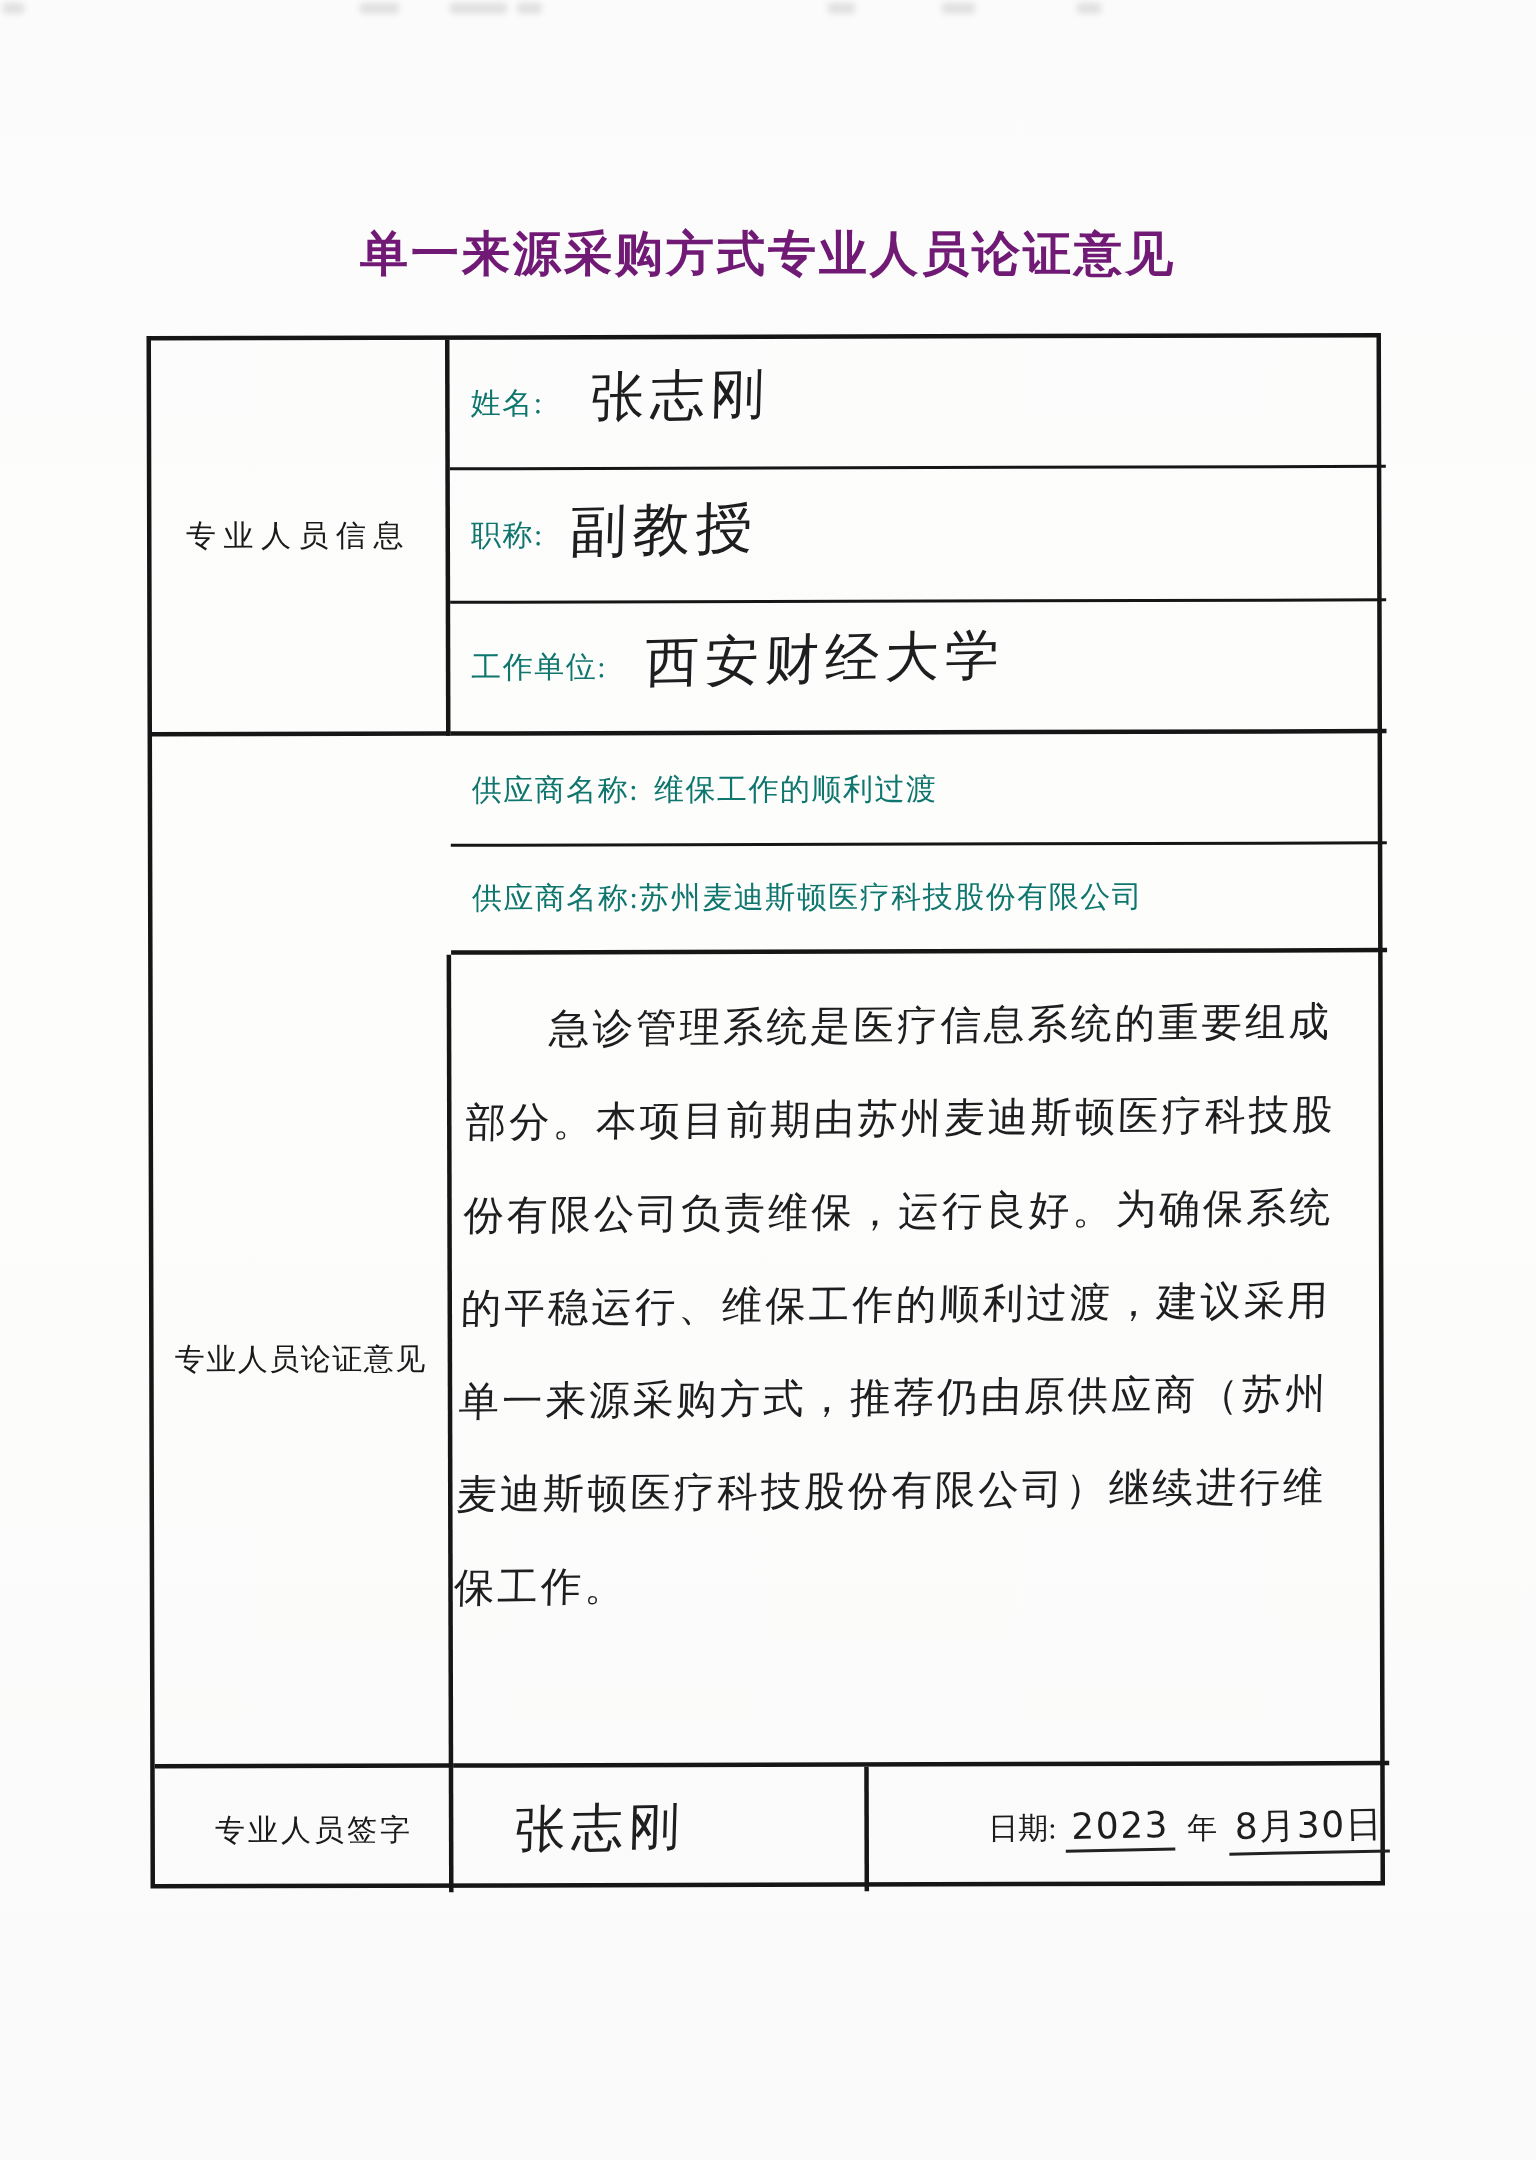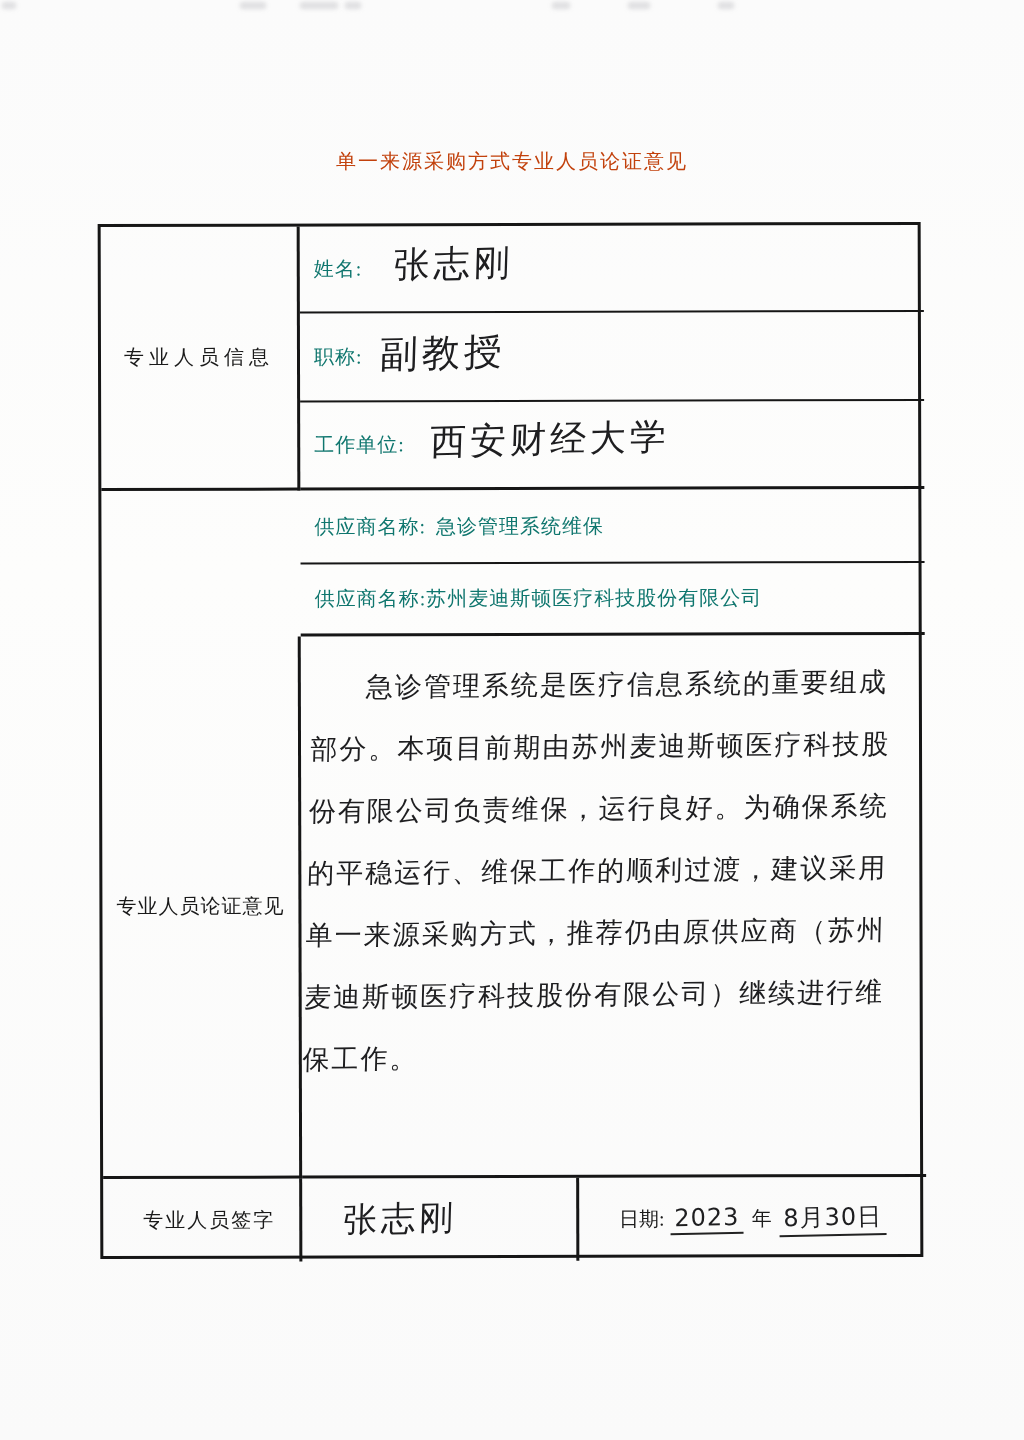--- a/index.html
+++ b/index.html
@@ -17,22 +17,22 @@
   
   .scan-artifacts { position: absolute; top: 0; left: 0; width: 100%; height: 18px; }
   .scan-artifacts i {
     position: absolute; top: 2px; height: 7px; display: block;
     background: rgba(150,150,158,0.28); filter: blur(2px); border-radius: 2px;
   }
 
   .doc-title {
     position: absolute; top: 148px; left: 0; width: 100%;
     text-align: center;
-    font-size: 20px; font-weight: 400; letter-spacing: 2px;
-    color: #c2410c;
+    font-size: 32px; font-weight: 700; letter-spacing: 2px;
+    color: #701a75;
   }
 
   .form-table {
     position: absolute; left: 99px; top: 223px;
     width: 823px; height: 1035px;
     display: grid;
     grid-template-columns: 199px 277px 347px;
     grid-template-rows: 87px 89px 88px 74px 72px 542px 83px;
     border: 3px solid #161616;
     background: transparent;
@@ -80,21 +80,21 @@
     font-family: "DejaVu Sans", sans-serif;
     font-size: 27px; line-height: 62px;
     color: #1e1e20;
     text-indent: 2em;
     letter-spacing: 2px;
     transform: rotate(-0.4deg) skewX(-2deg);
     transform-origin: left top;
   }
 
   .date-cell {
-    display: flex; align-items: center; justify-content: center;
+    display: flex; align-items: center; justify-content: flex-end;
     gap: 6px;
   }
   .date-label { font-size: 20px; font-weight: 500; }
   .date-hw {
     font-family: "DejaVu Sans", sans-serif;
     font-size: 24px; color: #1e1e20;
     border-bottom: 2px solid #222;
     padding: 0 4px 1px 4px;
     transform: rotate(-1deg);
     letter-spacing: 1px;
@@ -131,21 +131,21 @@
   </div>
 
   <div class="cell field-cell b-b3" style="grid-column:2/4; grid-row:3;">
     <span class="printed">工作单位:</span>
     <span class="handwritten hw-unit">西安财经大学</span>
   </div>
 
 
   <div class="cell field-cell b-b2" style="grid-column:2/4; grid-row:4;">
     <span class="printed">供应商名称:</span>
-    <span class="printed" style="margin-left:10px">急诊管理系统维保</span>
+    <span class="printed" style="margin-left:10px">维保工作的顺利过渡</span>
   </div>
 
   <div class="cell field-cell b-b3" style="grid-column:2/4; grid-row:5;">
     <span class="printed">供应商名称:</span>
     <span class="printed" style="">苏州麦迪斯顿医疗科技股份有限公司</span>
   </div>
 
   <div class="cell label-cell tight b-r3 b-b3" style="grid-column:1; grid-row:6;">专业人员论证意见</div>
 
   <div class="cell opinion-cell b-b3" style="grid-column:2/4; grid-row:6;">

